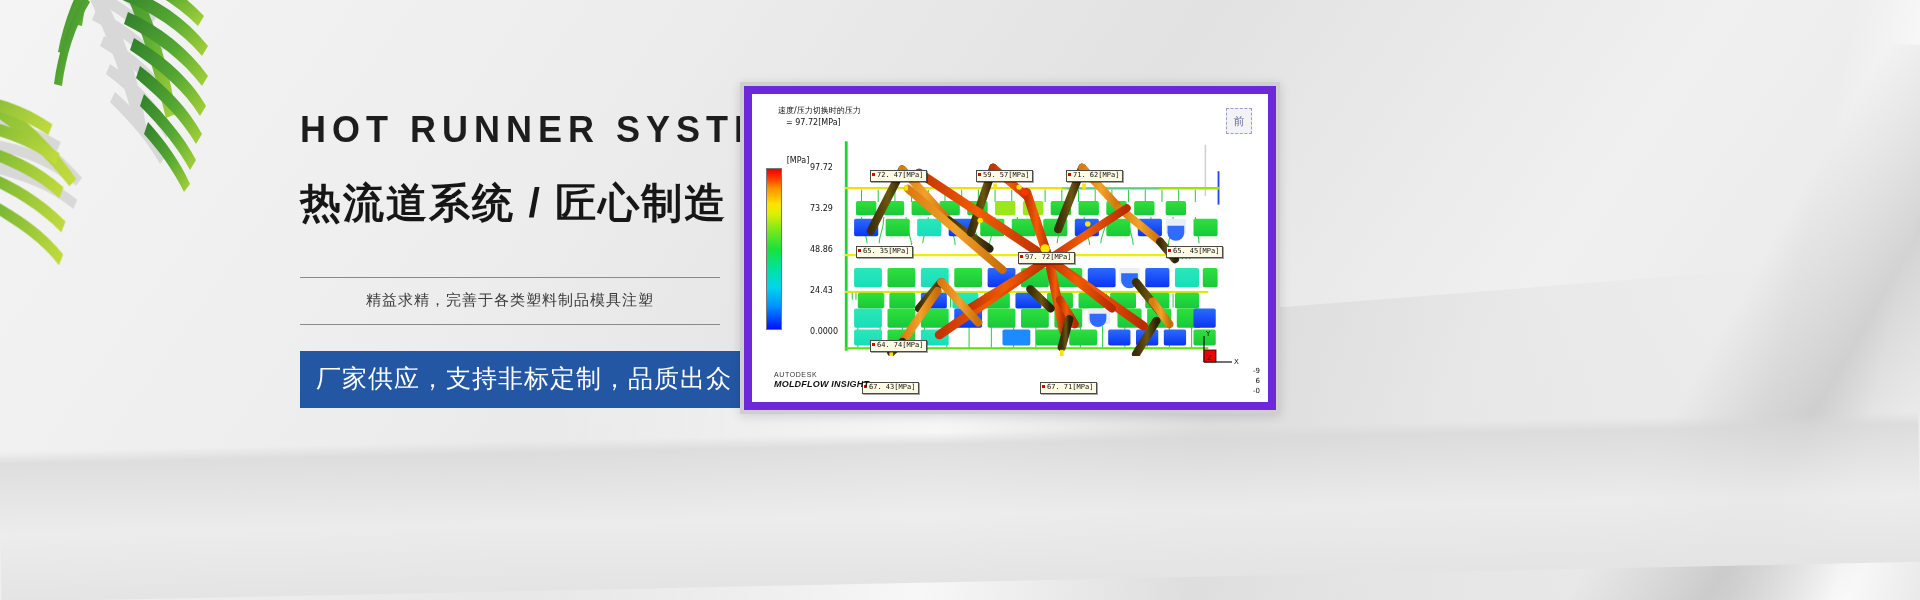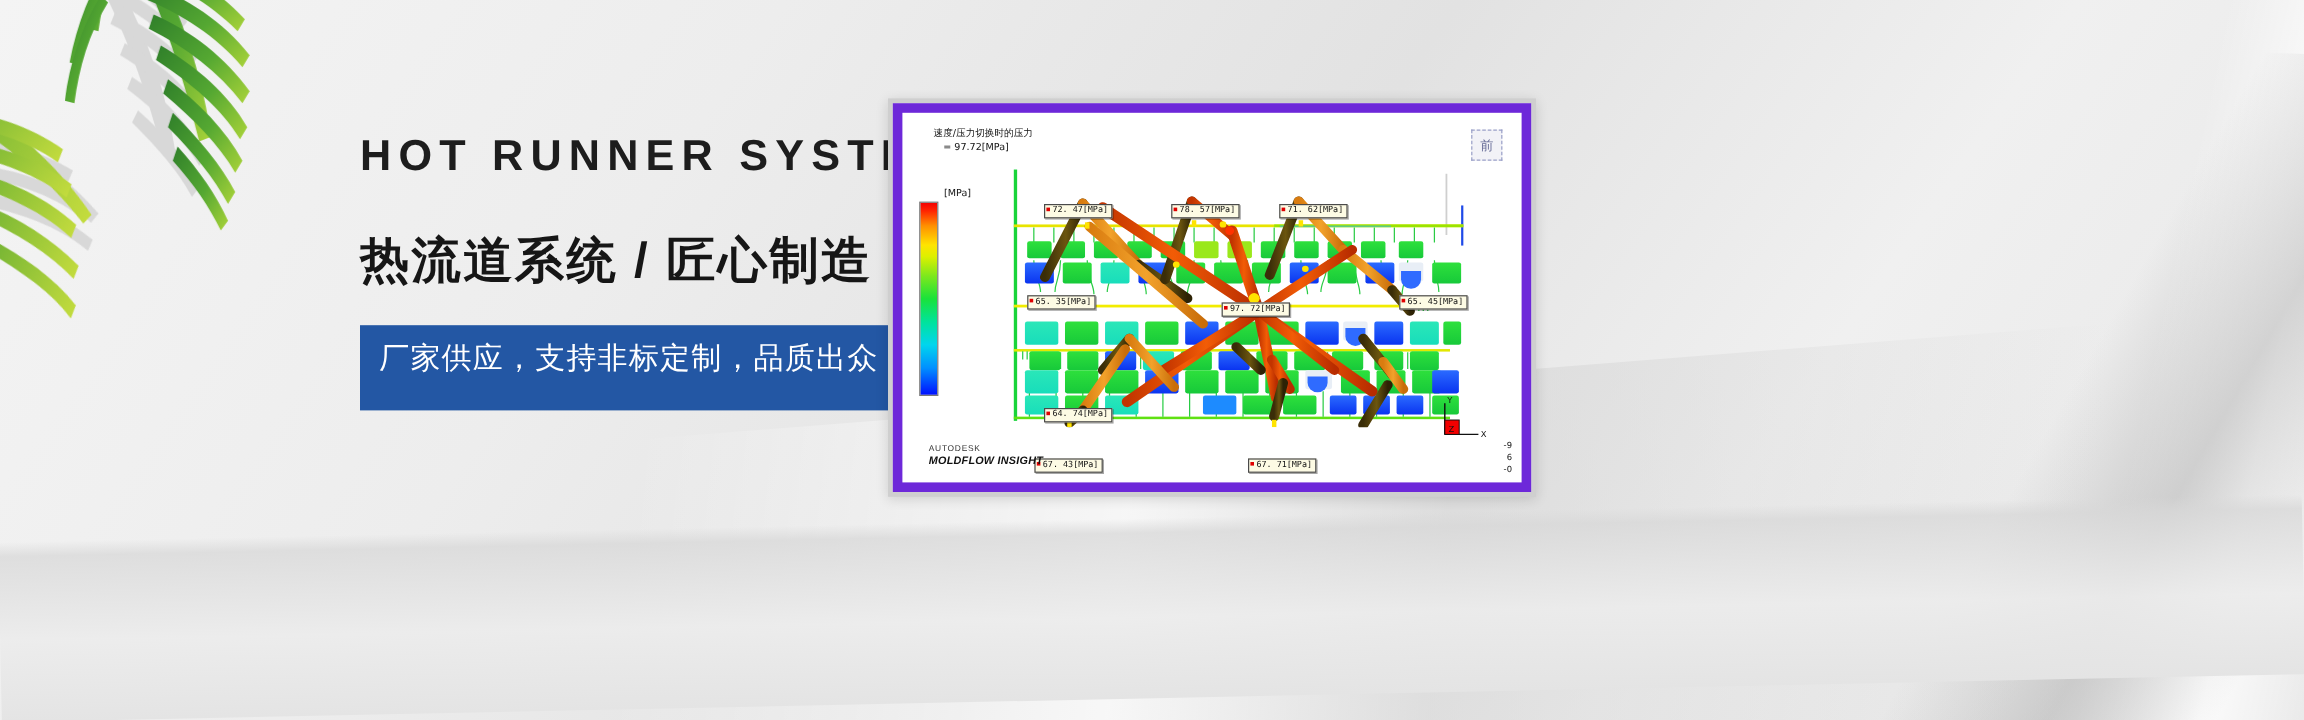--- a/index.html
+++ b/index.html
@@ -30,33 +30,33 @@
   .palm-wrap { position:absolute; left:-40px; top:-60px; width:330px; height:330px; }
   .palm-wrap svg { display:block; }
 
   
   .text-block { position:absolute; left:300px; top:110px; width:420px; text-align:center; }
   .headline-en {
     font-size:36px; font-weight:bold; letter-spacing:6px; color:#1d1d1d;
     line-height:1.1; white-space:nowrap;
   }
   .headline-cn {
-    margin-top:40px; font-size:41px; font-weight:bold; color:#161616;
+    margin-top:26px; font-size:41px; font-weight:bold; color:#161616;
     letter-spacing:2px; white-space:nowrap;
     font-family:"Liberation Sans","DejaVu Sans",sans-serif;
   }
   .rule { height:1px; background:#8a8a8a; width:100%; }
   .sub-wrap { margin-top:46px; }
   .subline {
     font-size:15px; color:#3b3b3b; letter-spacing:1px; padding:13px 0 14px;
     white-space:nowrap;
   }
   .cta {
     margin-top:26px; display:inline-block; background:#2357a4; color:#fff;
-    font-size:25px; letter-spacing:1px; padding:11px 16px 27px; white-space:nowrap;
+    font-size:25px; letter-spacing:1px; padding:11px 16px 13px; white-space:nowrap;
     font-weight:normal;
   }
 
   
   .figure {
     position:absolute; left:740px; top:82px; width:540px; height:332px;
     background:#cfcfcf; padding:4px;
     box-shadow:0 2px 10px rgba(0,0,0,.14);
   }
   .figure-inner {
@@ -181,37 +181,49 @@
       <path d="M80 124 C106 144 128 166 142 192 L136 202 C124 178 104 158 76 134 Z"></path>
       <path d="M58 6 C44 30 34 58 30 88 L38 90 C42 62 50 34 64 12 Z"></path>
       <path d="M50 34 C34 58 22 88 16 120 L24 122 C30 92 40 64 56 40 Z"></path>
     </g>
   </svg>
 </div>
 
 <div class="text-block">
   <div class="headline-en">HOT RUNNER SYSTEM</div>
   <div class="headline-cn">热流道系统 / 匠心制造</div>
+  <div class="sub-wrap">
+    <div class="rule"></div>
+    <div class="subline">精益求精，完善于各类塑料制品模具注塑</div>
+    <div class="rule"></div>
+  </div>
   <div class="cta">厂家供应，支持非标定制，品质出众</div>
 </div>
 
 <div class="figure">
   <div class="figure-inner">
 
     <div class="fig-title">
       <div>速度/压力切换时的压力</div>
       <div class="l2">= 97.72[MPa]</div>
     </div>
 
     <div class="view-badge">前</div>
 
     <div class="legend">
       <div class="legend-unit">[MPa]</div>
       <div class="legend-body">
         <div class="legend-bar"></div>
+        <div class="legend-ticks">
+          <span style="top:0px">97.72</span>
+          <span style="top:41px">73.29</span>
+          <span style="top:82px">48.86</span>
+          <span style="top:123px">24.43</span>
+          <span style="top:164px">0.0000</span>
+        </div>
       </div>
     </div>
 
     <div class="plot">
       <svg viewBox="0 0 440 250" preserveAspectRatio="none">
         <defs>
           <linearGradient id="barHot" x1="0" y1="0" x2="1" y2="0">
             <stop offset="0%" stop-color="#c23400"></stop>
               <stop offset="45%" stop-color="#f25c06"></stop>
             <stop offset="100%" stop-color="#b82c00"></stop>
@@ -402,21 +414,21 @@
           <rect x="80" y="56" width="4" height="6"></rect>
           <rect x="176" y="54" width="4" height="6"></rect>
           <rect x="272" y="54" width="4" height="6"></rect>
           <rect x="64" y="243" width="4" height="7"></rect>
           <rect x="248" y="243" width="4" height="7"></rect>
         </g>
       </svg>
     </div>
 
     <div class="callout" style="left:118px; top:76px">72. 47[MPa]</div>
-    <div class="callout" style="left:224px; top:76px">78. 57[MPa]</div>
+    <div class="callout" style="left:224px; top:76px">59. 57[MPa]</div>
     <div class="callout" style="left:314px; top:76px">71. 62[MPa]</div>
     <div class="callout" style="left:104px; top:152px">65. 35[MPa]</div>
     <div class="callout" style="left:266px; top:158px">97. 72[MPa]</div>
     <div class="callout" style="left:414px; top:152px">65. 45[MPa]</div>
     <div class="callout" style="left:118px; top:246px">64. 74[MPa]</div>
     <div class="callout" style="left:110px; top:288px">67. 43[MPa]</div>
     <div class="callout" style="left:288px; top:288px">67. 71[MPa]</div>
 
     <div class="brand">
       <div class="b1">AUTODESK</div>

